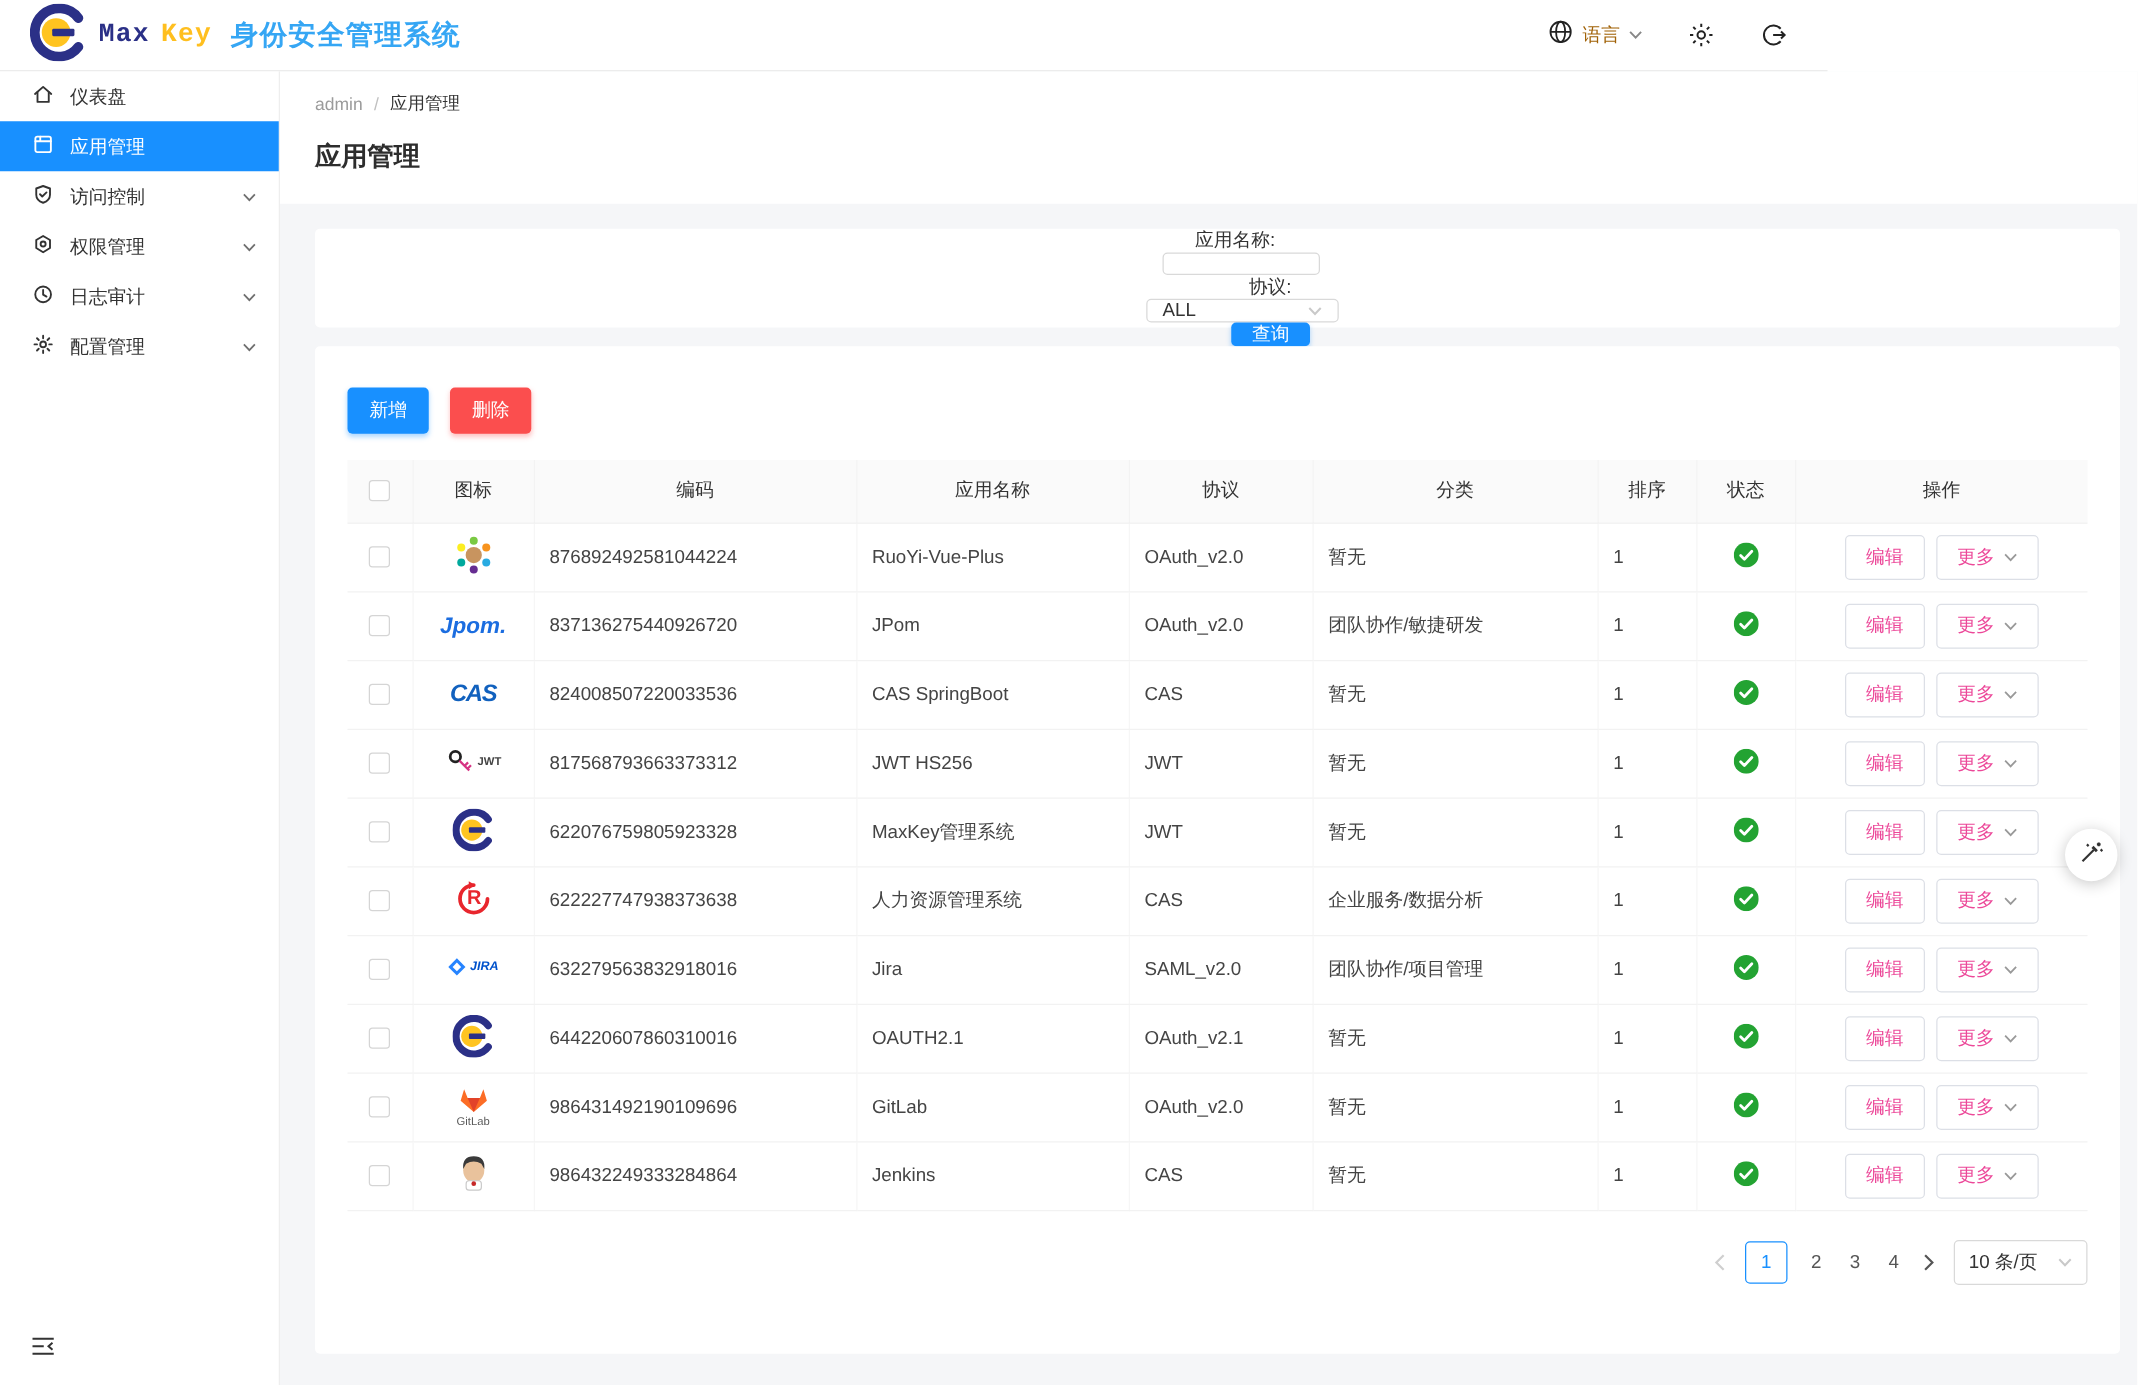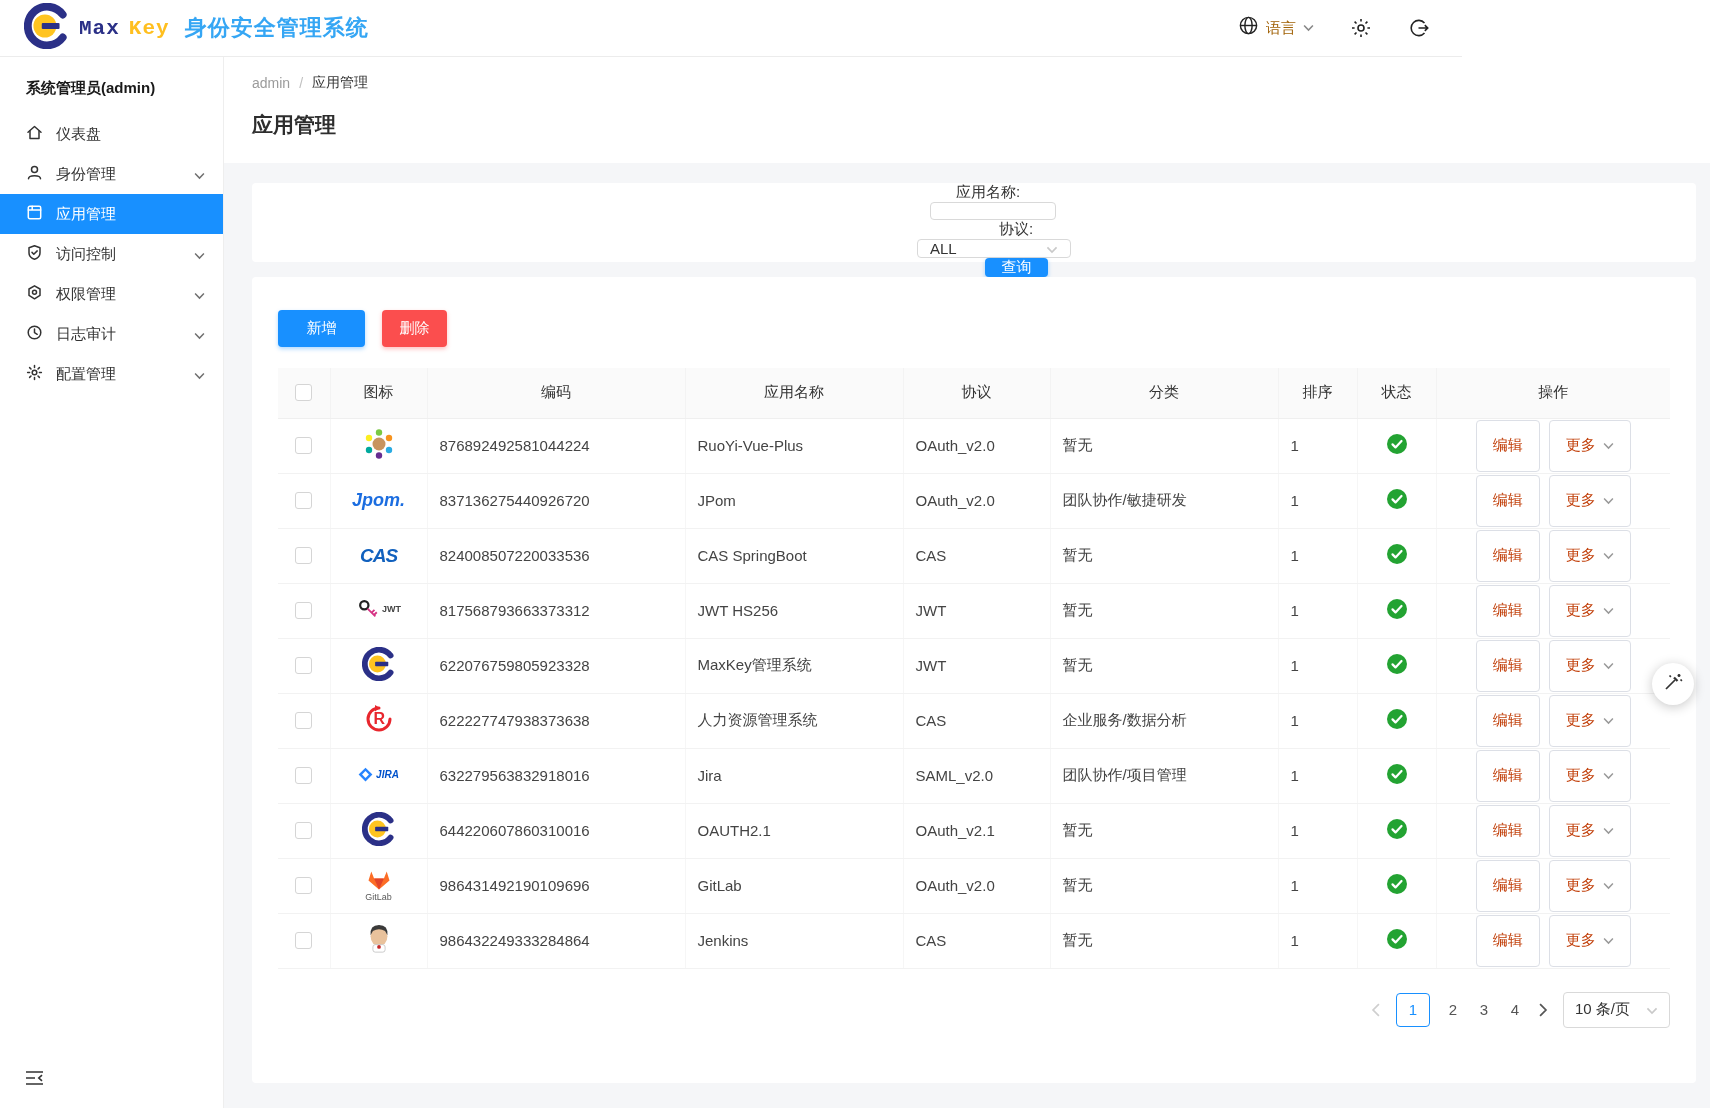--- a/index.html
+++ b/index.html
@@ -49,21 +49,21 @@
     padding:0 12px; font-size:15px; color:#333; cursor:pointer; background:#fff; }
   .btn { border:none; border-radius:4px; font-size:15px; color:#fff; cursor:pointer;
     display:inline-flex; align-items:center; justify-content:center; }
   .btn-primary { background:#1890ff; box-shadow:0 2px 4px rgba(24,144,255,.35); }
   .btn-danger  { background:#fb4e4e; box-shadow:0 2px 4px rgba(251,78,78,.35); }
   .btn-search  { width:63px; height:37px; margin-left:57px; }
   
   .table-card { margin:15px 14px 0 28px; height:806px; background:#fff; border-radius:4px;
     padding:33px 26px 0 26px; position:relative; }
   .toolbar { display:flex; gap:17px; }
-  .btn-add { width:87px; height:37px; }
+  .btn-add { width:65px; height:37px; }
   .btn-del { width:65px; height:37px; }
   table { width:100%; border-collapse:collapse; table-layout:fixed; margin-top:21px;
     font-size:15px; color:#444; }
   thead th { background:#fafafa; height:50px; font-weight:400; color:#333;
     text-align:center; border-bottom:1px solid #efefef; border-right:1px solid #f3f3f3; }
   thead th:last-child { border-right:none; }
   tbody td { height:55px; border-bottom:1px solid #f2f2f2; border-right:1px solid #f6f6f6;
     padding-left:12px; overflow:hidden; white-space:nowrap; }
   tbody td:last-child { border-right:none; }
   td.c { text-align:center; padding-left:0; }
@@ -73,23 +73,23 @@
   .logo-caption { font-size:9px; color:#5a5a5a; margin-top:2px; }
   .txt-logo-jpom { color:#1b6de0; font-weight:800; font-style:italic; font-size:18px; }
   .txt-logo-cas  { color:#1161be; font-weight:800; font-style:italic; font-size:19px; letter-spacing:-1px; }
   .jwt-wrap { display:flex; align-items:center; gap:2px; }
   .jwt-text { font-size:9px; font-weight:700; color:#444; }
   .jira-wrap { display:flex; align-items:center; gap:3px; }
   .jira-text { font-size:10px; font-weight:700; font-style:italic; color:#0052cc; }
   .hr-wrap { position:relative; width:32px; height:32px; }
   .hr-wrap svg { position:absolute; left:0; top:0; }
   .hr-wrap b { position:absolute; left:11px; top:7px; color:#e8262d; font-size:16px; }
-  .mini-btn { height:52px; border:1px solid #dcdfe6; background:#fff; border-radius:4px;
-    font-size:15px; color:#c2410c; cursor:pointer; display:inline-flex; align-items:center;
-    justify-content:center; padding:0 16px;font-family:Liberation Serif, serif; }
+  .mini-btn { height:36px; border:1px solid #dcdfe6; background:#fff; border-radius:4px;
+    font-size:15px; color:#ec4899; cursor:pointer; display:inline-flex; align-items:center;
+    justify-content:center; padding:0 16px; }
   .mini-btn .chev { margin-left:7px; }
   .action-wrap { display:flex; gap:9px; justify-content:center; }
   
   .pager { display:flex; align-items:center; justify-content:flex-end; gap:15px;
     margin-top:23px; font-size:15px; color:#555; }
   .pg-arrow { cursor:pointer; display:flex; align-items:center; }
   .pg-num { cursor:pointer; min-width:16px; text-align:center; color:#555; }
   .pg-box { min-width:34px; height:34px; border:1px solid #1890ff; color:#1890ff;
     border-radius:4px; display:flex; align-items:center; justify-content:center; background:#fff; }
   .size-select { height:36px; border:1px solid #d9d9d9; border-radius:4px; background:#fff;
@@ -140,38 +140,27 @@
     <div class="icon-btn">
       <svg width="22" height="22" viewBox="0 0 22 22" fill="none" stroke="#222" stroke-width="1.6">
         <path d="M16.5 6 A7.6 7.6 0 1 0 16.5 16"></path>
         <path d="M10.5 11 H19.5 M16.8 8.2 L19.7 11 L16.8 13.8"></path>
       </svg>
     </div>
   </div>
 </div>
 
 <div class="sidebar">
-  <div class="side-user">系统管理员(admin)</div>
   <div id="side-menu">
       <div class="side-item">
         <span><svg width="17" height="17" viewBox="0 0 17 17" fill="none" stroke="currentColor" stroke-width="1.5" stroke-linecap="round" stroke-linejoin="round">
             <path d="M2 8.2 L8.5 2.5 L15 8.2"></path>
             <path d="M4 6.8 V14.5 H13 V6.8"></path>
           </svg></span>
         <span>仪表盘</span>
-      </div>
-      <div class="side-item">
-        <span><svg width="17" height="17" viewBox="0 0 17 17" fill="none" stroke="currentColor" stroke-width="1.5" stroke-linecap="round" stroke-linejoin="round">
-            <circle cx="8.5" cy="5.4" r="3"></circle>
-            <path d="M2.5 14.8 C2.5 10.6 14.5 10.6 14.5 14.8"></path>
-          </svg></span>
-        <span>身份管理</span>
-        <span class="chev"><svg width="11" height="8" viewBox="0 0 10 7" fill="none" stroke="currentColor" stroke-width="1.3">
-            <path d="M1 1.2 L5 5.4 L9 1.2"></path>
-          </svg></span>
       </div>
       <div class="side-item active">
         <span><svg width="17" height="17" viewBox="0 0 17 17" fill="none" stroke="currentColor" stroke-width="1.5" stroke-linecap="round" stroke-linejoin="round">
             <rect x="2.3" y="2.3" width="12.4" height="12.4" rx="1.5"></rect>
             <path d="M2.3 6 H14.7 M6.2 6 V2.3"></path>
           </svg></span>
         <span>应用管理</span>
       </div>
       <div class="side-item">
         <span><svg width="17" height="17" viewBox="0 0 17 17" fill="none" stroke="currentColor" stroke-width="1.5" stroke-linecap="round" stroke-linejoin="round">

